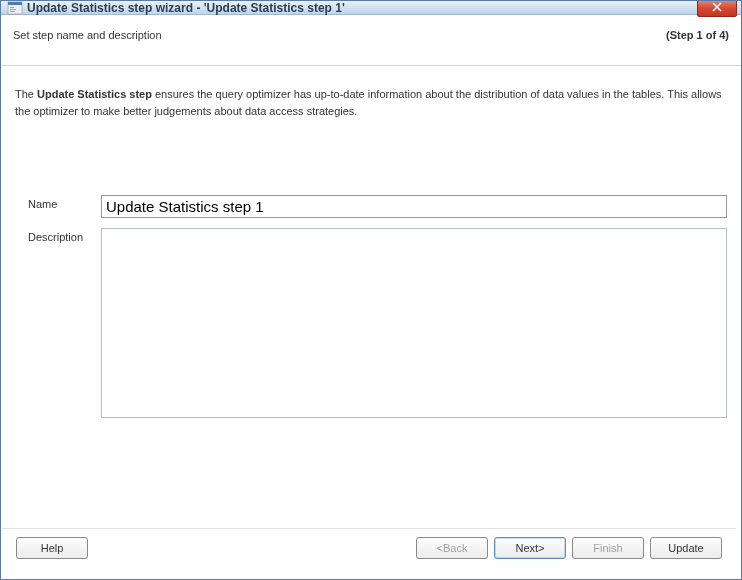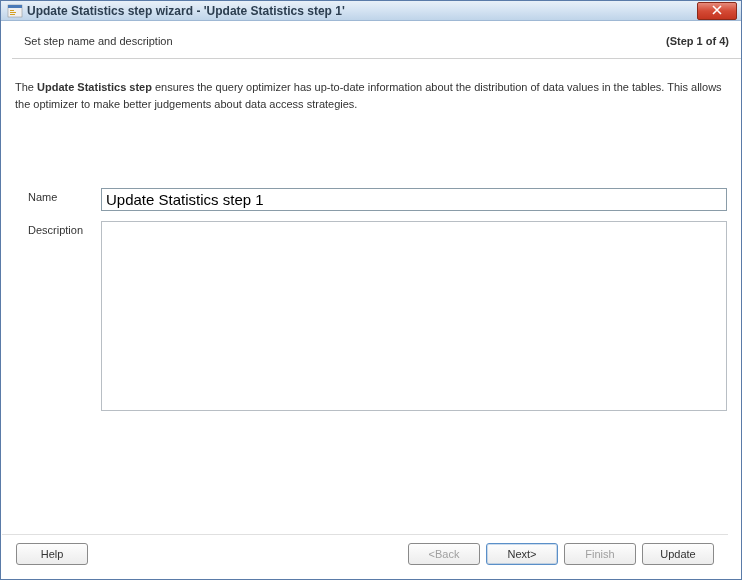--- a/index.html
+++ b/index.html
@@ -12,21 +12,21 @@
       font-family: Tahoma, Arial, sans-serif;
       font-size: 11px;
       background: #fff;
       width: 742px;
       height: 580px;
       overflow: hidden;
       border: 1px solid #5a7ba8;
     }
     
     .titlebar {
-      height: 20px;
+      height: 14px;
       background: linear-gradient(to bottom, #e8f0f8 0%, #d4e3f2 50%, #bfd4e9 100%);
       border-bottom: 1px solid #9fb8d4;
       display: flex;
       align-items: center;
       padding: 0 4px;
     }
     
     .titlebar-icon {
       width: 16px;
       height: 16px;
@@ -53,26 +53,25 @@
       justify-content: center;
       cursor: pointer;
     }
     
     .titlebar-close svg {
       width: 10px;
       height: 10px;
     }
     
     .header-bar {
-      padding: 14px 12px 11px 12px;
+      padding: 14px 12px 24px 12px;
       border-bottom: 1px solid #d0d0d0;
       display: flex;
       justify-content: space-between;
       align-items: flex-end;
-      margin-left: 11px;
     }
     
     .header-title {
       font-size: 11px;
       color: #333;
     }
     
     .header-step {
       font-size: 11px;
       font-weight: bold;
@@ -123,21 +122,21 @@
       height: 190px;
       resize: none;
       padding: 2px 4px;
       overflow-y: scroll;
     }
     
     .footer {
       position: absolute;
       bottom: 0;
       left: 1px;
-      right: 13px;
+      right: 5px;
       padding: 8px 14px;
       border-top: 1px solid #e0e0e0;
       display: flex;
       align-items: center;
     }
     
     .footer-left {
       flex: 1;
     }
     

